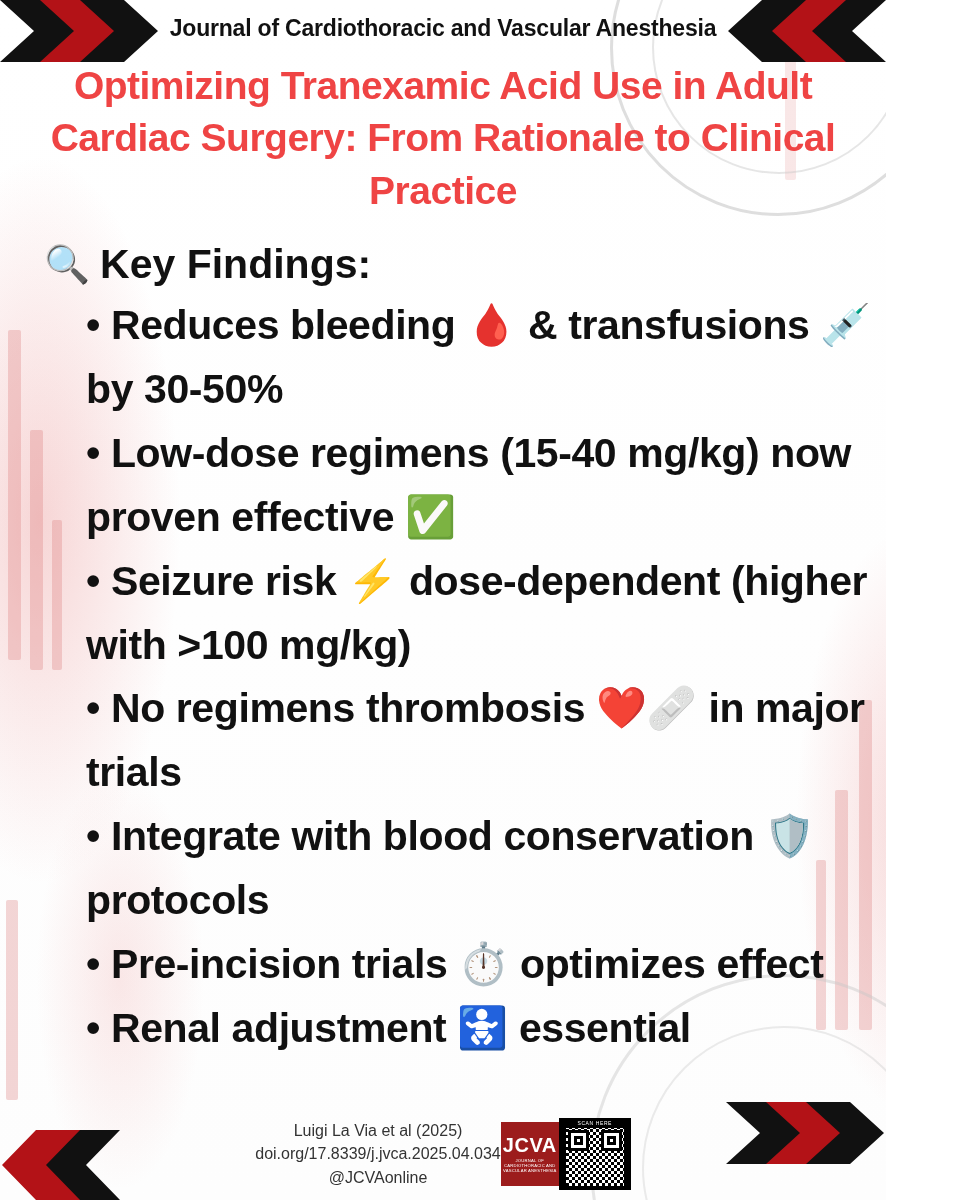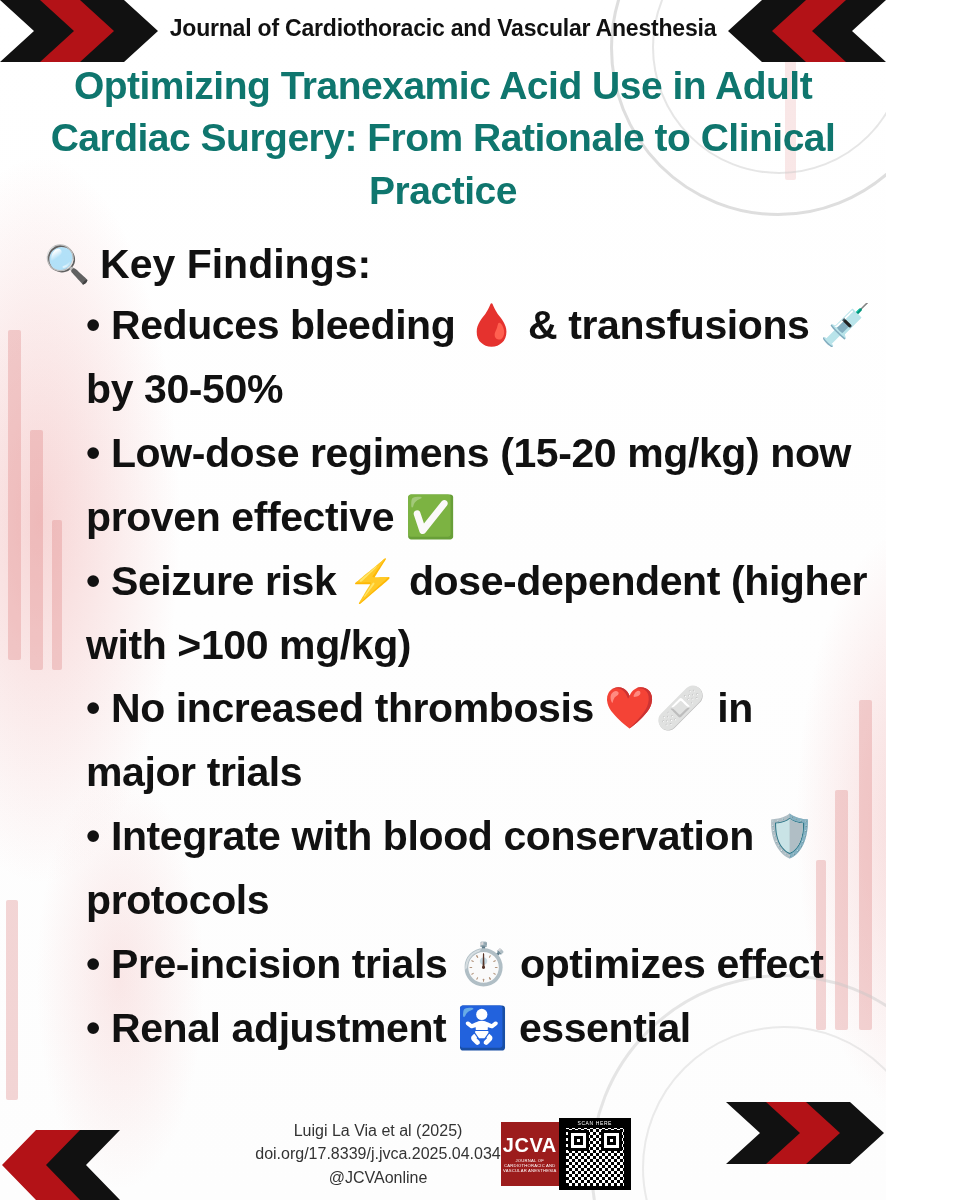--- a/index.html
+++ b/index.html
@@ -69,21 +69,21 @@
     color: #111111;
     letter-spacing: -0.2px;
     text-align: center;
   }
 
   .title {
     position: relative;
     z-index: 3;
     margin: 4px 22px 0 22px;
     text-align: center;
-    color: #0f766e;
+    color: #ef4444;
     font-size: 39px;
     font-weight: bold;
     line-height: 1.34;
     letter-spacing: -0.5px;
   }
 
   
   .content {
     position: relative;
     z-index: 3;
@@ -243,23 +243,23 @@
   <h1 class="title">Optimizing Tranexamic Acid Use in Adult Cardiac Surgery: From Rationale to Clinical Practice</h1>
 
   <div class="content">
     <div class="kf-heading">
       <span class="emoji">🔍</span>
       <span>Key Findings:</span>
     </div>
 
     <ul class="bullets">
       <li>• Reduces bleeding 🩸 &amp; transfusions 💉 by 30-50%</li>
-      <li>• Low-dose regimens (15-20 mg/kg) now proven effective ✅</li>
+      <li>• Low-dose regimens (15-40 mg/kg) now proven effective ✅</li>
       <li>• Seizure risk ⚡ dose-dependent (higher with &gt;100 mg/kg)</li>
-      <li>• No increased thrombosis ❤️🩹 in major trials</li>
+      <li>• No regimens thrombosis ❤️🩹 in major trials</li>
       <li>• Integrate with blood conservation 🛡️ protocols</li>
       <li>• Pre-incision trials ⏱️ optimizes effect</li>
       <li>• Renal adjustment 🚼 essential</li>
     </ul>
   </div>
 
   <div class="footer">
     <div class="cite">
       <div>Luigi La Via et al (2025)</div>
       <div>doi.org/17.8339/j.jvca.2025.04.034</div>

